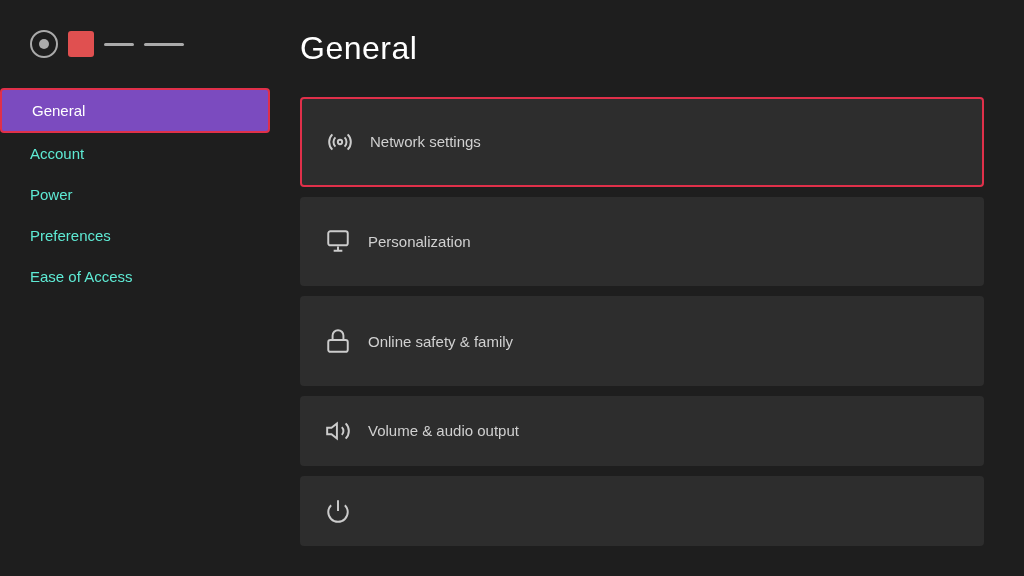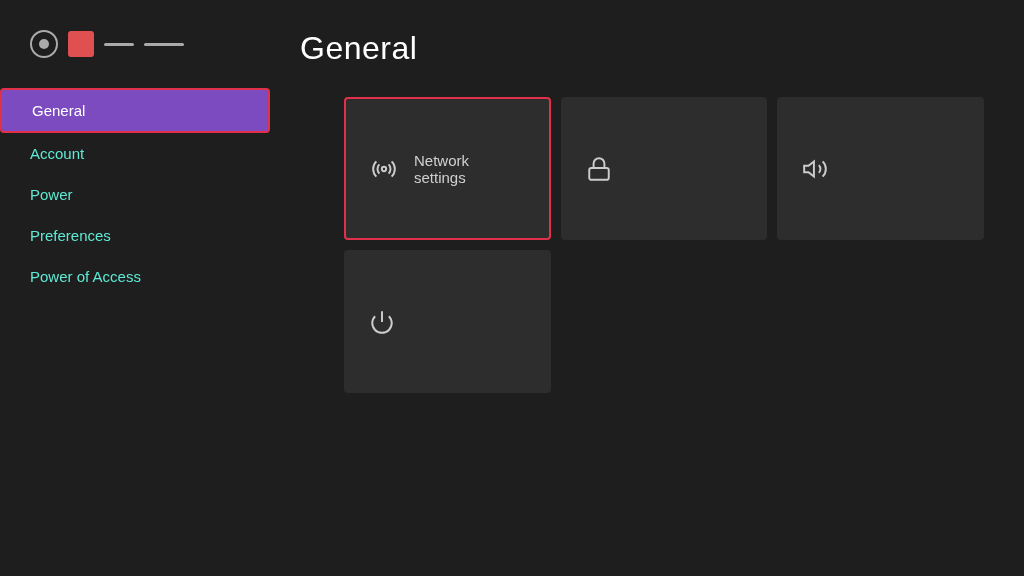--- a/index.html
+++ b/index.html
@@ -105,25 +105,24 @@
     .page-title {
       font-size: 32px;
       font-weight: 300;
       color: #ffffff;
       margin-bottom: 30px;
       letter-spacing: 0.5px;
     }
 
     .settings-grid {
       display: grid;
-      grid-template-columns: 1fr 1fr 1fr;
+      grid-template-columns: 1fr;
       grid-template-rows: repeat(3, 1fr);
       gap: 10px;
       flex: 1;
-      margin-left: 44px;
     }
 
     .settings-tile {
       background-color: #2d2d2d;
       border-radius: 4px;
       display: flex;
       align-items: center;
       padding: 0 24px;
       gap: 16px;
       cursor: pointer;
@@ -173,21 +172,21 @@
       <div class="icon-dash"></div>
       <div class="icon-dash2"></div>
     </div>
 
     <nav class="sidebar-nav">
 
     <div class="nav-item active">General</div>
         <div class="nav-item">Account</div>
         <div class="nav-item">Power</div>
         <div class="nav-item">Preferences</div>
-        <div class="nav-item">Power of Access</div>
+        <div class="nav-item">Ease of Access</div>
       </nav>
   </div>
 
   <div class="main-content">
     <h1 class="page-title">General</h1>
 
     <div class="settings-grid">
 
     <div class="settings-tile focused">
           <div class="tile-icon">
@@ -197,33 +196,44 @@
               <path d="M19.07 4.93a10 10 0 0 1 0 14.14"></path>
               <path d="M7.76 7.76a6 6 0 0 0 0 8.49"></path>
               <path d="M16.24 7.76a6 6 0 0 1 0 8.49"></path>
             </svg>
           </div>
           <span class="tile-label">Network settings</span>
         </div>
         <div class="settings-tile">
           <div class="tile-icon">
             <svg viewBox="0 0 24 24">
+              <rect x="3" y="3" width="18" height="13" rx="2"></rect>
+              <path d="M8 21h8M12 17v4"></path>
+            </svg>
+          </div>
+          <span class="tile-label">Personalization</span>
+        </div>
+        <div class="settings-tile">
+          <div class="tile-icon">
+            <svg viewBox="0 0 24 24">
               <rect x="3" y="11" width="18" height="11" rx="2"></rect>
               <path d="M7 11V7a5 5 0 0 1 10 0v4"></path>
             </svg>
           </div>
+          <span class="tile-label">Online safety &amp; family</span>
         </div>
         <div class="settings-tile">
           <div class="tile-icon">
             <svg viewBox="0 0 24 24">
               <polygon points="11,5 6,9 2,9 2,15 6,15 11,19"></polygon>
               <path d="M15.54 8.46a5 5 0 0 1 0 7.07"></path>
               <path d="M19.07 4.93a10 10 0 0 1 0 14.14"></path>
             </svg>
           </div>
+          <span class="tile-label">Volume &amp; audio output</span>
         </div>
         <div class="settings-tile">
           <div class="tile-icon">
             <svg viewBox="0 0 24 24">
               <path d="M18.36 6.64A9 9 0 1 1 5.64 6.64"></path>
               <line x1="12" y1="2" x2="12" y2="12"></line>
             </svg>
           </div>
         </div>
       </div>

